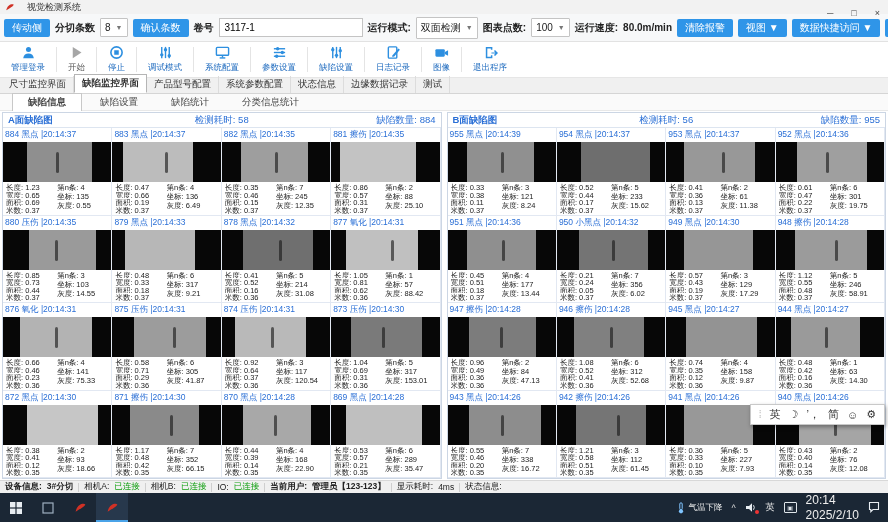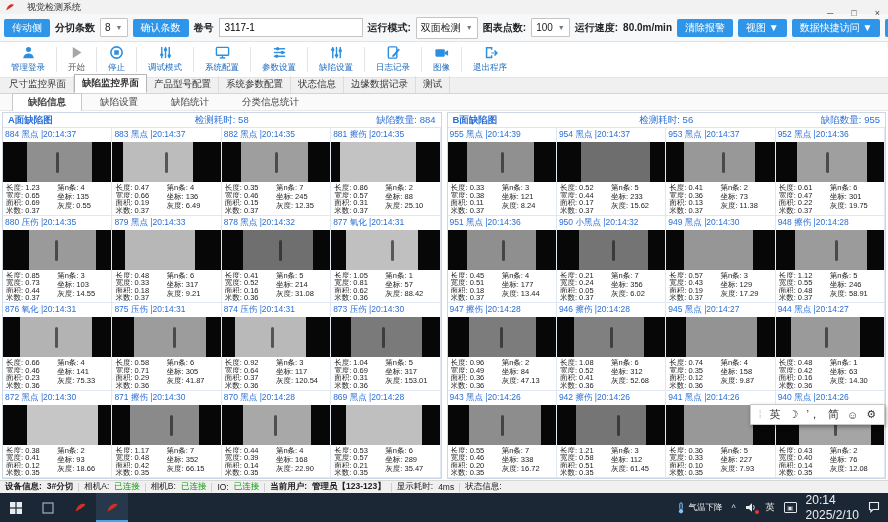--- a/index.html
+++ b/index.html
@@ -723,21 +723,21 @@
             </div>
             <div class="cell-meta">
               <div class="meta-col">
                 <div class="meta-line">长度: 0.41</div>
                 <div class="meta-line">宽度: 0.36</div>
                 <div class="meta-line">面积: 0.13</div>
                 <div class="meta-line">米数: 0.37</div>
               </div>
               <div class="meta-col">
                 <div class="meta-line meta-strip">第n条: 2</div>
-                <div class="meta-line">坐标: 73</div>
+                <div class="meta-line">坐标: 61</div>
                 <div class="meta-line">灰度: 11.38</div>
               </div>
             </div>
           </div>
           <div class="cell">
             <div class="cell-head">952 黑点 |20:14:36</div>
             <div class="cell-img">
               <div class="band-black" style="width: 20%;"></div>
               <div class="band-mid" style="background: rgb(159, 159, 159);">
                 <div class="mark" style="left: 42%;"></div>

